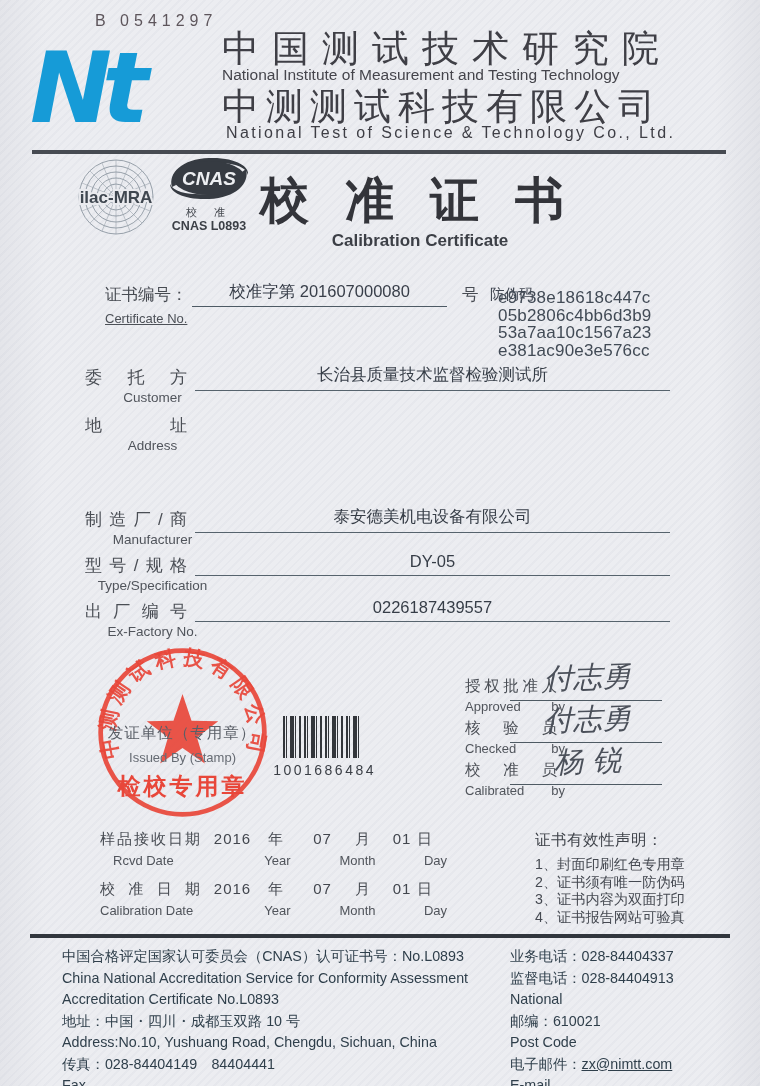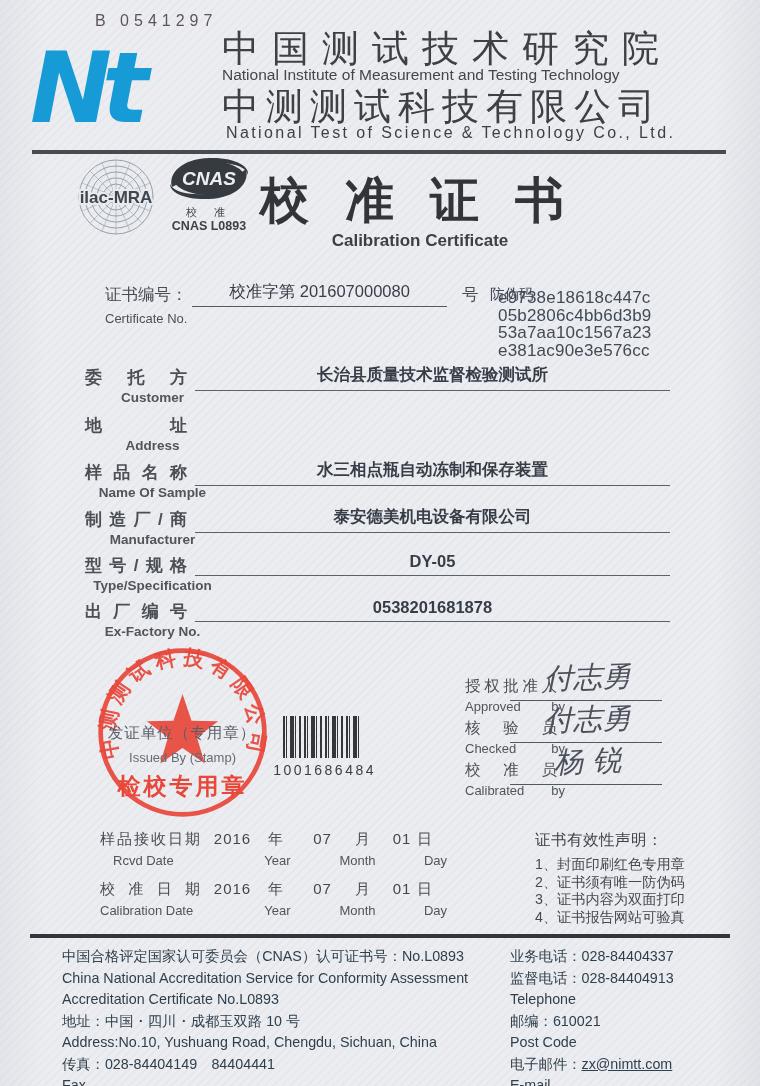--- a/index.html
+++ b/index.html
@@ -28,30 +28,30 @@
   .cnas  { left:166px; top:153px; }
   .cnas-sub-cn { left:166px; top:205px; width:86px; text-align:center; font-size:11px; letter-spacing:7px; color:#42464d; }
   .cnas-sub-no { left:166px; top:219px; width:86px; text-align:center; font-size:12.5px; font-weight:bold; color:#3b3f46; white-space:nowrap; }
   .title-cn { left:225px; top:168px; width:380px; text-align:center;
               font-family:"DejaVu Serif", serif; font-size:49px; font-weight:bold;
               letter-spacing:36px; padding-left:30px; color:#33343a; white-space:nowrap; }
   .title-en { left:235px; top:231px; width:370px; text-align:center; font-size:17px; font-weight:bold; color:#3c3f46; }
 
   
   .cert-label-cn { left:105px; top:284px; font-size:16.5px; color:#474b52; }
-  .cert-label-en { left:105px; top:311px; font-size:13px; color:#4c5057; }
+  .cert-label-en { left:105px; top:311px; font-size:13px; color:#4c5057;text-decoration:underline; }
   .cert-value { left:192px; top:281px; width:255px; text-align:center; font-size:16.5px; color:#383e49;
                 border-bottom:1.5px solid #4d5a64; padding-bottom:3px; white-space:nowrap; }
   .cert-suffix { left:462px; top:284px; font-size:16.5px; color:#474b52; }
 
   .anti { left:490px; top:269px; font-size:14.5px; color:#3f4550;margin-top:16px; }
   .anti-codes { left:498px; top:289px; font-size:17px; line-height:17.5px; color:#414a55; letter-spacing:.2px; }
 
   
-  .field { position:absolute; left:85px; width:590px; height:46px;font-weight:bold; }
+  .field { position:absolute; left:85px; width:590px; height:46px; }
   .f-cn  { position:absolute; left:0; top:0; width:102px; font-size:17px; color:#4a4e55;
            text-align:justify; text-align-last:justify; }
   .f-en  { position:absolute; left:0; top:24px; width:135px; text-align:center; font-size:13.5px; color:#50545b; }
   .f-val { position:absolute; left:110px; top:-2px; width:475px; text-align:center; font-size:16.5px; color:#363d47;
            border-bottom:1.2px solid #56636d; padding-bottom:4px; }
 
   
   .stamp-svg { left:95px; top:645px; }
   .stamp-cn  { left:77px;  top:723px; width:210px; text-align:center; font-size:15.5px; color:#5a5f67; letter-spacing:1px; white-space:nowrap; }
   .stamp-en  { left:95px;  top:750px; width:175px; text-align:center; font-size:13px; color:#666b73; }
@@ -153,39 +153,34 @@
 
   <div class="field" style="top:366px">
     <div class="f-cn">委托方</div>
     <div class="f-en">Customer</div>
     <div class="f-val">长治县质量技术监督检验测试所</div>
   </div>
   <div class="field" style="top:414px">
     <div class="f-cn">地址</div>
     <div class="f-en">Address</div>
   </div>
-  <div class="field" style="top:461px">
-    <div class="f-cn">样品名称</div>
-    <div class="f-en">Name Of Sample</div>
-    <div class="f-val">水三相点瓶自动冻制和保存装置</div>
-  </div>
   <div class="field" style="top:508px">
     <div class="f-cn">制造厂/商</div>
     <div class="f-en">Manufacturer</div>
     <div class="f-val">泰安德美机电设备有限公司</div>
   </div>
   <div class="field" style="top:554px">
     <div class="f-cn">型号/规格</div>
     <div class="f-en">Type/Specification</div>
     <div class="f-val">DY-05</div>
   </div>
   <div class="field" style="top:600px">
     <div class="f-cn">出厂编号</div>
     <div class="f-en">Ex-Factory No.</div>
-    <div class="f-val">0538201681878</div>
+    <div class="f-val">0226187439557</div>
   </div>
 
   <svg class="abs stamp-svg" width="175" height="175" viewBox="0 0 186 186">
     <circle cx="93" cy="93" r="87" fill="none" stroke="#e8473a" stroke-width="5" opacity="0.92"></circle>
     <path id="stamp-arc" d="M 34,134 A 72,72 0 1 1 152,134" fill="none"></path>
     <text font-size="22" font-weight="bold" fill="#e8473a" letter-spacing="6" font-family="Liberation Sans, sans-serif" opacity="0.92">
       <textPath href="#stamp-arc" startOffset="50%" text-anchor="middle">中测测试科技有限公司</textPath>
     </text>
     <polygon fill="#e8473a" opacity="0.92" points="93,52 102.6,80.5 131,81 108.4,98.4 116.7,126 93,109.5 69.3,126 77.6,98.4 55,81 83.4,80.5"></polygon>
   </svg>
@@ -256,20 +251,20 @@
     <div>China National Accreditation Service for Conformity Assessment</div>
     <div>Accreditation Certificate No.L0893</div>
     <div>地址：中国・四川・成都玉双路 10 号</div>
     <div>Address:No.10, Yushuang Road, Chengdu, Sichuan, China</div>
     <div>传真：028-84404149　84404441</div>
     <div>Fax</div>
   </div>
   <div class="abs foot foot-right">
     <div>业务电话：028-84404337</div>
     <div>监督电话：028-84404913</div>
-    <div>Telephone</div>
+    <div>National</div>
     <div>邮编：610021</div>
     <div>Post Code</div>
     <div><span>电子邮件：</span><span class="email-link">zx@nimtt.com</span></div>
     <div>E-mail</div>
   </div>
 
 </div>
 
 </body></html>

